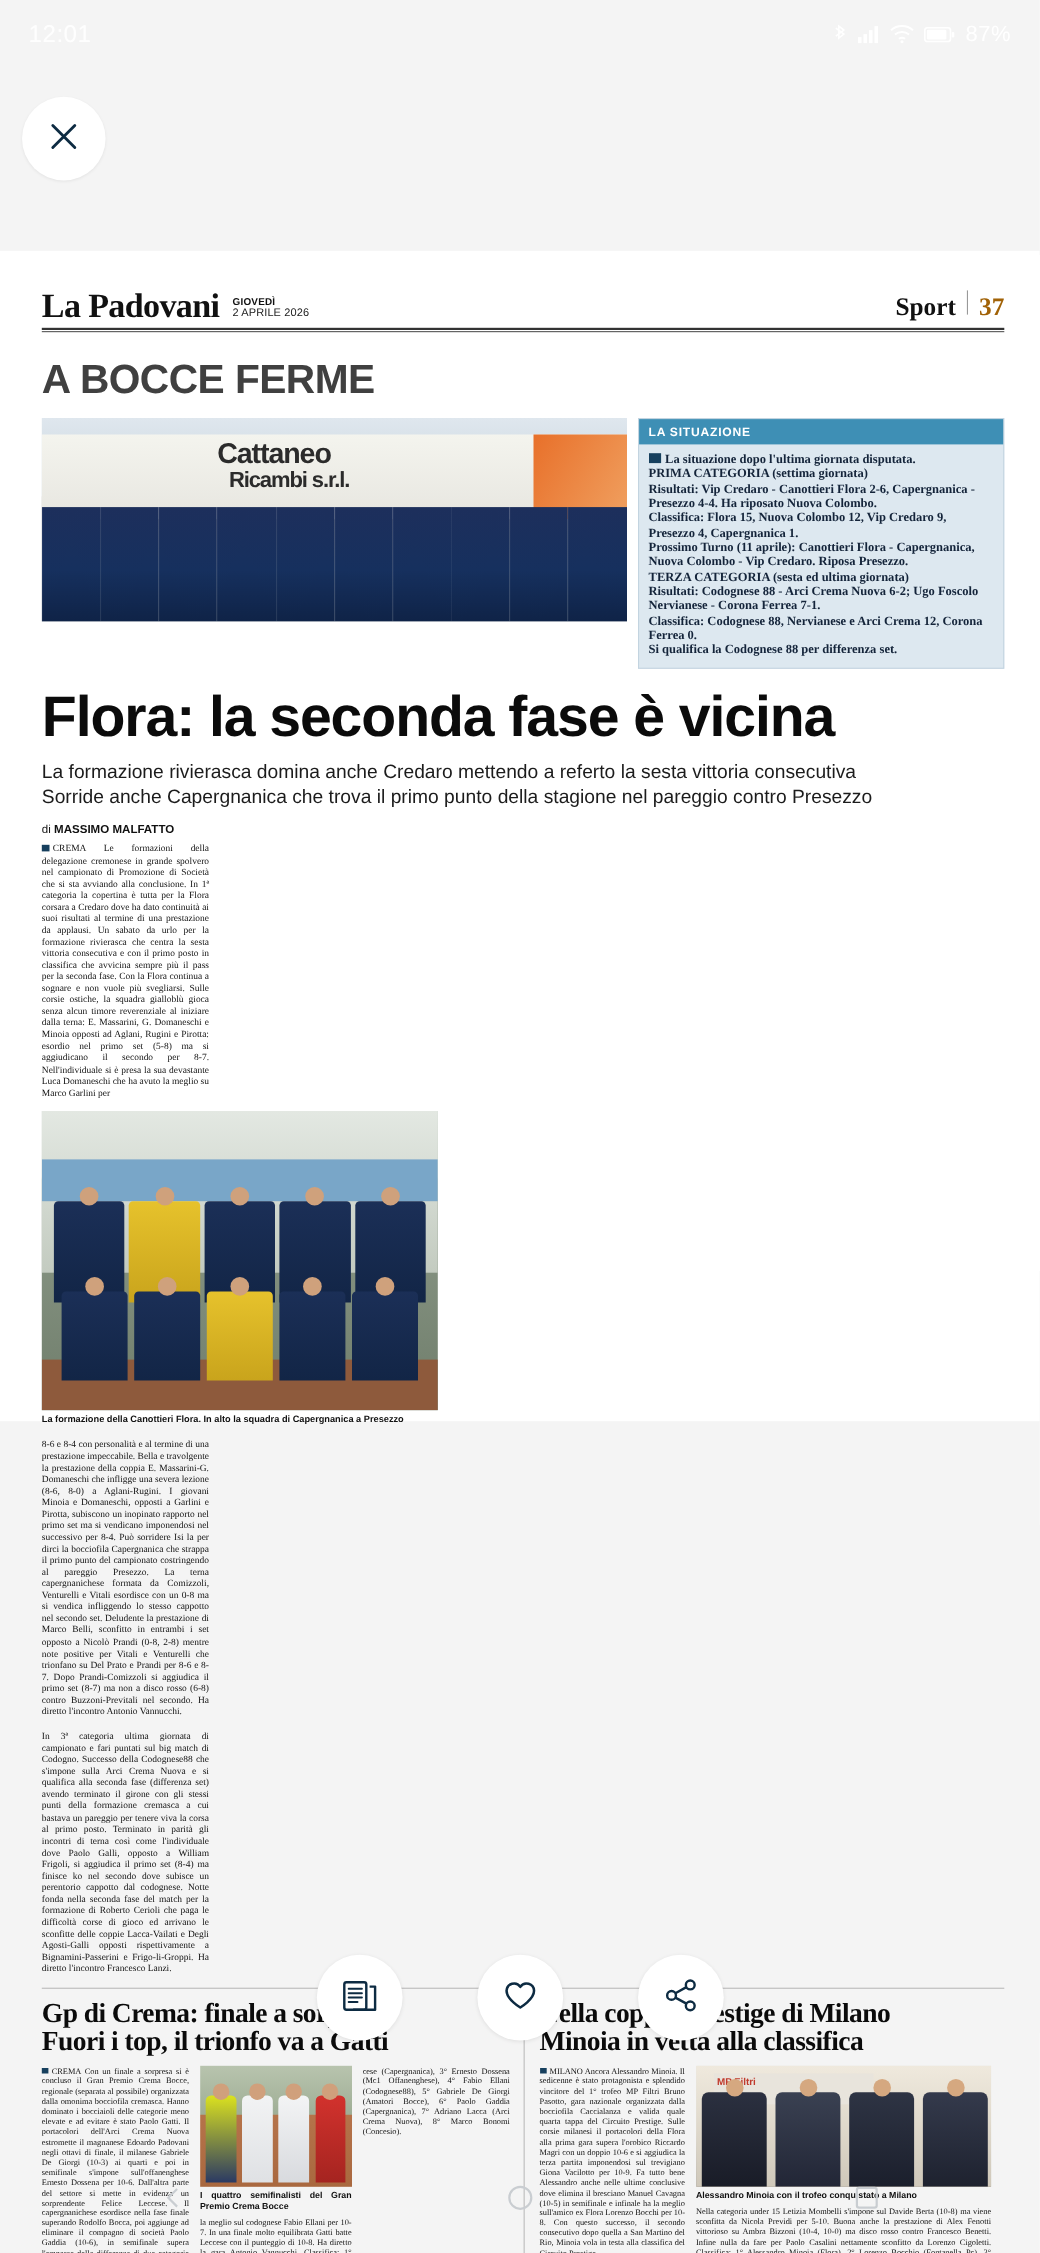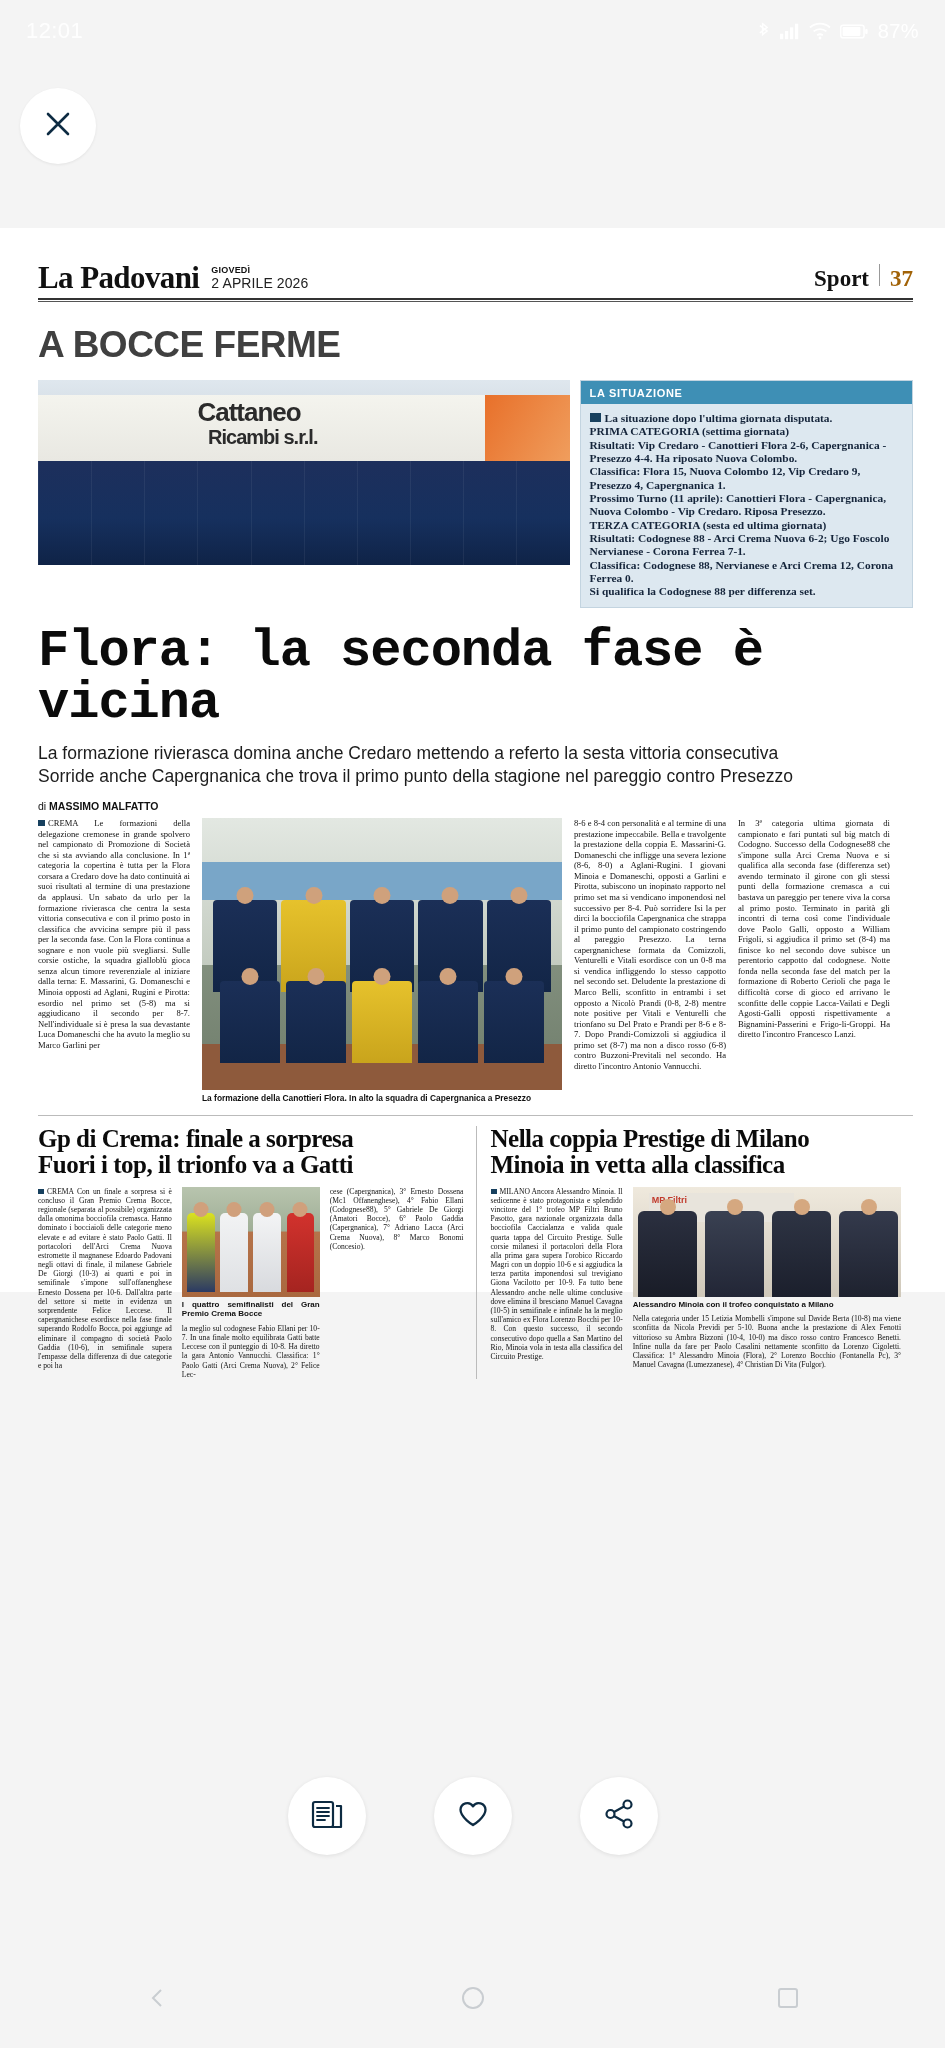--- a/index.html
+++ b/index.html
@@ -44,21 +44,21 @@
 
   
   .masthead { display: flex; align-items: flex-end; justify-content: space-between; }
   .mh-left { display: flex; align-items: flex-end; gap: 12px; }
   .mh-logo {
     font-family: "Liberation Serif", serif; font-weight: bold;
     font-size: 31px; letter-spacing: -0.6px; color: #111; line-height: 1;
   }
   .mh-date { line-height: 1.08; padding-bottom: 2px; }
   .mh-day { font-size: 9px; font-weight: bold; letter-spacing: .2px; color: #111; }
-  .mh-full { font-size: 14px; color: #222; letter-spacing: .1px; }
+  .mh-full { font-size: 10px; color: #222; letter-spacing: .1px; }
   .mh-right { display: flex; align-items: baseline; gap: 10px; padding-bottom: 1px; }
   .mh-sport {
     font-family: "Liberation Serif", serif; font-weight: bold;
     font-size: 23px; color: #111;
   }
   .mh-sep { width: 1px; height: 22px; background: #999; display:inline-block; }
   .mh-num {
     font-family: "Liberation Serif", serif; font-weight: bold;
     font-size: 23px; color: #a16207; margin-top: 12px;
   }
@@ -116,36 +116,36 @@
   .situazione .sz-body {
     padding: 8px 9px 8px 9px;
     font-family: "Liberation Serif", serif;
     font-size: 11.4px; line-height: 1.17; color: #14243a; font-weight: bold;
   }
   .situazione .sq { display:inline-block; width:11px; height:9px; background:#17405e; margin-right:4px; }
   .sz-body p { margin-bottom: 0; }
 
   
   .headline {
-    font-family: Liberation Mono, monospace; font-weight: bold;
+    font-family: Liberation Sans, sans-serif; font-weight: bold;
     font-size: 52px; line-height: 1.0; color: #0b0b0b; letter-spacing: -1px;
     margin-top: 18px;
   }
   .subhead {
     font-family: "Liberation Sans", sans-serif;
     font-size: 17.5px; line-height: 1.32; color: #1c1c1c; margin-top: 12px;
   }
   .byline {
     font-family: "Liberation Sans", sans-serif; font-size: 10.5px;
     margin-top: 12px; color: #111;
   }
   .byline b { font-weight: bold; }
 
   
-  .body3 { display: flex; gap: 12px; margin-top: 6px; }
+  .body3 { display: flex; gap: 12px; margin-top: 6px; flex-direction: column; }
   .col { font-family: "Liberation Serif", serif; font-size: 8.6px; line-height: 1.23;
          color: #111; text-align: justify; }
   .col .sq { display:inline-block; width:7px; height:6px; background:#17405e; margin-right:3px; }
   .col-left { width: 152px; }
   .photo-col { width: 360px; }
   .photo-group {
     width: 360px; height: 272px;
     background: linear-gradient(#cfd8d0 0%, #b9c3b4 22%, #8e9b8a 23%, #6f7d6b 100%);
     position: relative; overflow: hidden;
   }

